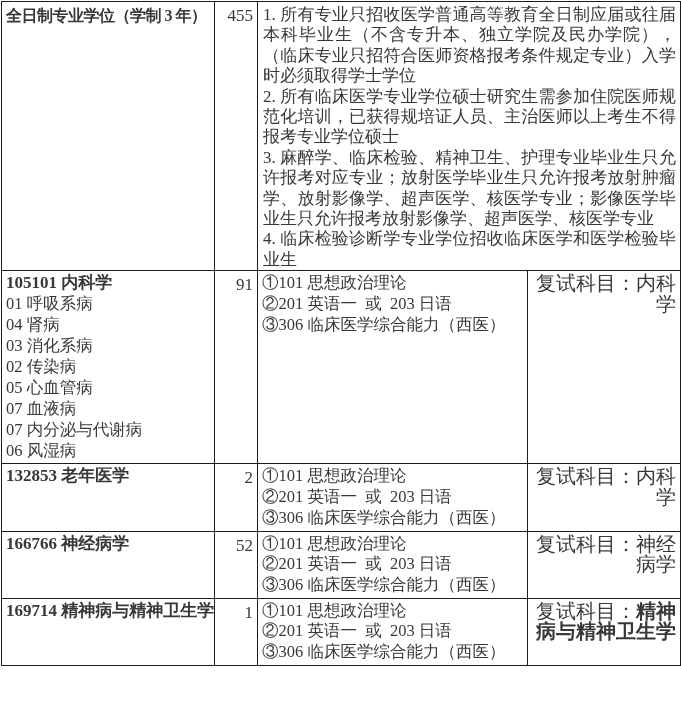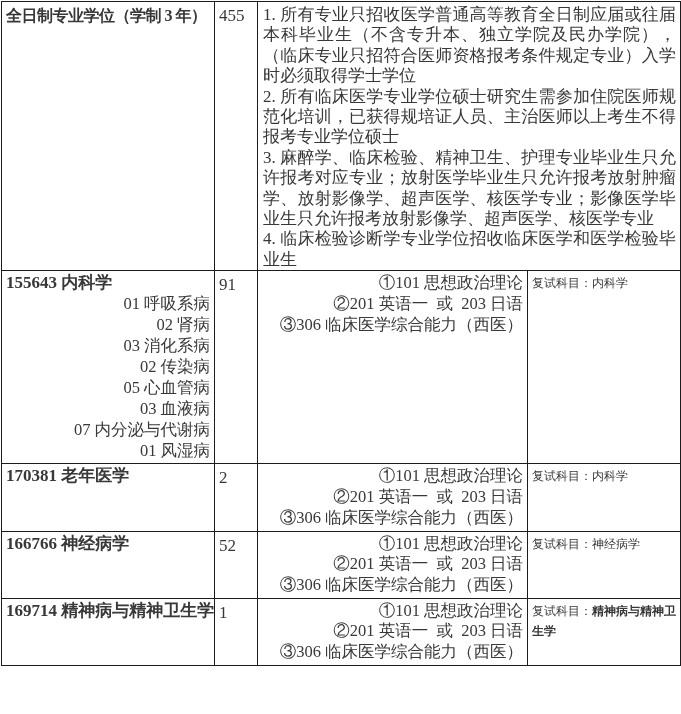--- a/index.html
+++ b/index.html
@@ -18,21 +18,21 @@
     margin: 1px 0 0 1px;
   }
   td {
     border: 1.6px solid #1c1c1c;
     vertical-align: top;
     padding: 2px 4px;
     overflow: hidden;
     margin-top: 6px;
   }
   .quota-cell {
-    text-align: left;
+    text-align: right;
     font-size: 17px;
     line-height: 21px;
     padding-top: 3px;
   }
   .summary-title {
     font-weight: bold;
     font-size: 16px;
     letter-spacing: -0.5px;
     white-space: nowrap;
     line-height: 21px;
@@ -41,40 +41,39 @@
   .prog-title {
     font-weight: bold;
     font-size: 17px;
     white-space: nowrap;
     line-height: 20.9px;
   }
   .dir-line {
     font-size: 16.5px;
     white-space: nowrap;
     line-height: 20.9px;
-    text-align: right;
   }
   .notes-cell {
     padding: 3px 4px 0 5px;
   }
   .note-item {
     font-size: 17px;
     line-height: 20.4px;
     text-align: justify;
     text-justify: inter-ideograph;
   }
   .subj-line {
     font-size: 16.5px;
     white-space: pre;
     line-height: 20.7px;
-    text-align: right;
   }
   .retest-text {
-    font-size: 12px;
+    font-size: 20px;
     line-height: 20.7px;
+    text-align: right;
   }
   .bold { font-weight: bold; }
 </style>
 </head>
 <body>
 
 <table class="catalog">
   <colgroup>
     <col style="width:213px">
     <col style="width:43px">
@@ -91,45 +90,45 @@
     <td colspan="2" class="notes-cell">
       <div class="note-item">1. 所有专业只招收医学普通高等教育全日制应届或往届本科毕业生（不含专升本、独立学院及民办学院），（临床专业只招符合医师资格报考条件规定专业）入学时必须取得学士学位</div>
       <div class="note-item">2. 所有临床医学专业学位硕士研究生需参加住院医师规范化培训，已获得规培证人员、主治医师以上考生不得报考专业学位硕士</div>
       <div class="note-item">3. 麻醉学、临床检验、精神卫生、护理专业毕业生只允许报考对应专业；放射医学毕业生只允许报考放射肿瘤学、放射影像学、超声医学、核医学专业；影像医学毕业生只允许报考放射影像学、超声医学、核医学专业</div>
       <div class="note-item">4. 临床检验诊断学专业学位招收临床医学和医学检验毕业生</div>
     </td>
   </tr>
 
   <tr style="height:188px">
     <td>
-      <div class="prog-title">155643 内科学</div>
+      <div class="prog-title">105101 内科学</div>
       <div class="dir-line">01 呼吸系病</div>
-      <div class="dir-line">02 肾病</div>
+      <div class="dir-line">04 肾病</div>
       <div class="dir-line">03 消化系病</div>
       <div class="dir-line">02 传染病</div>
       <div class="dir-line">05 心血管病</div>
-      <div class="dir-line">03 血液病</div>
+      <div class="dir-line">07 血液病</div>
       <div class="dir-line">07 内分泌与代谢病</div>
-      <div class="dir-line">01 风湿病</div>
+      <div class="dir-line">06 风湿病</div>
     </td>
     <td class="quota-cell">91</td>
     <td>
       <div class="subj-line">①101 思想政治理论</div>
       <div class="subj-line">②201 英语一 或 203 日语</div>
       <div class="subj-line">③306 临床医学综合能力（西医）</div>
     </td>
     <td>
       <div class="retest-text"><span>复试科目：</span><span>内科学</span></div>
     </td>
   </tr>
 
 
   <tr style="height:62px">
     <td>
-      <div class="prog-title">170381 老年医学</div>
+      <div class="prog-title">132853 老年医学</div>
     </td>
     <td class="quota-cell">2</td>
     <td>
       <div class="subj-line">①101 思想政治理论</div>
       <div class="subj-line">②201 英语一 或 203 日语</div>
       <div class="subj-line">③306 临床医学综合能力（西医）</div>
     </td>
     <td>
       <div class="retest-text"><span>复试科目：</span><span>内科学</span></div>
     </td>

